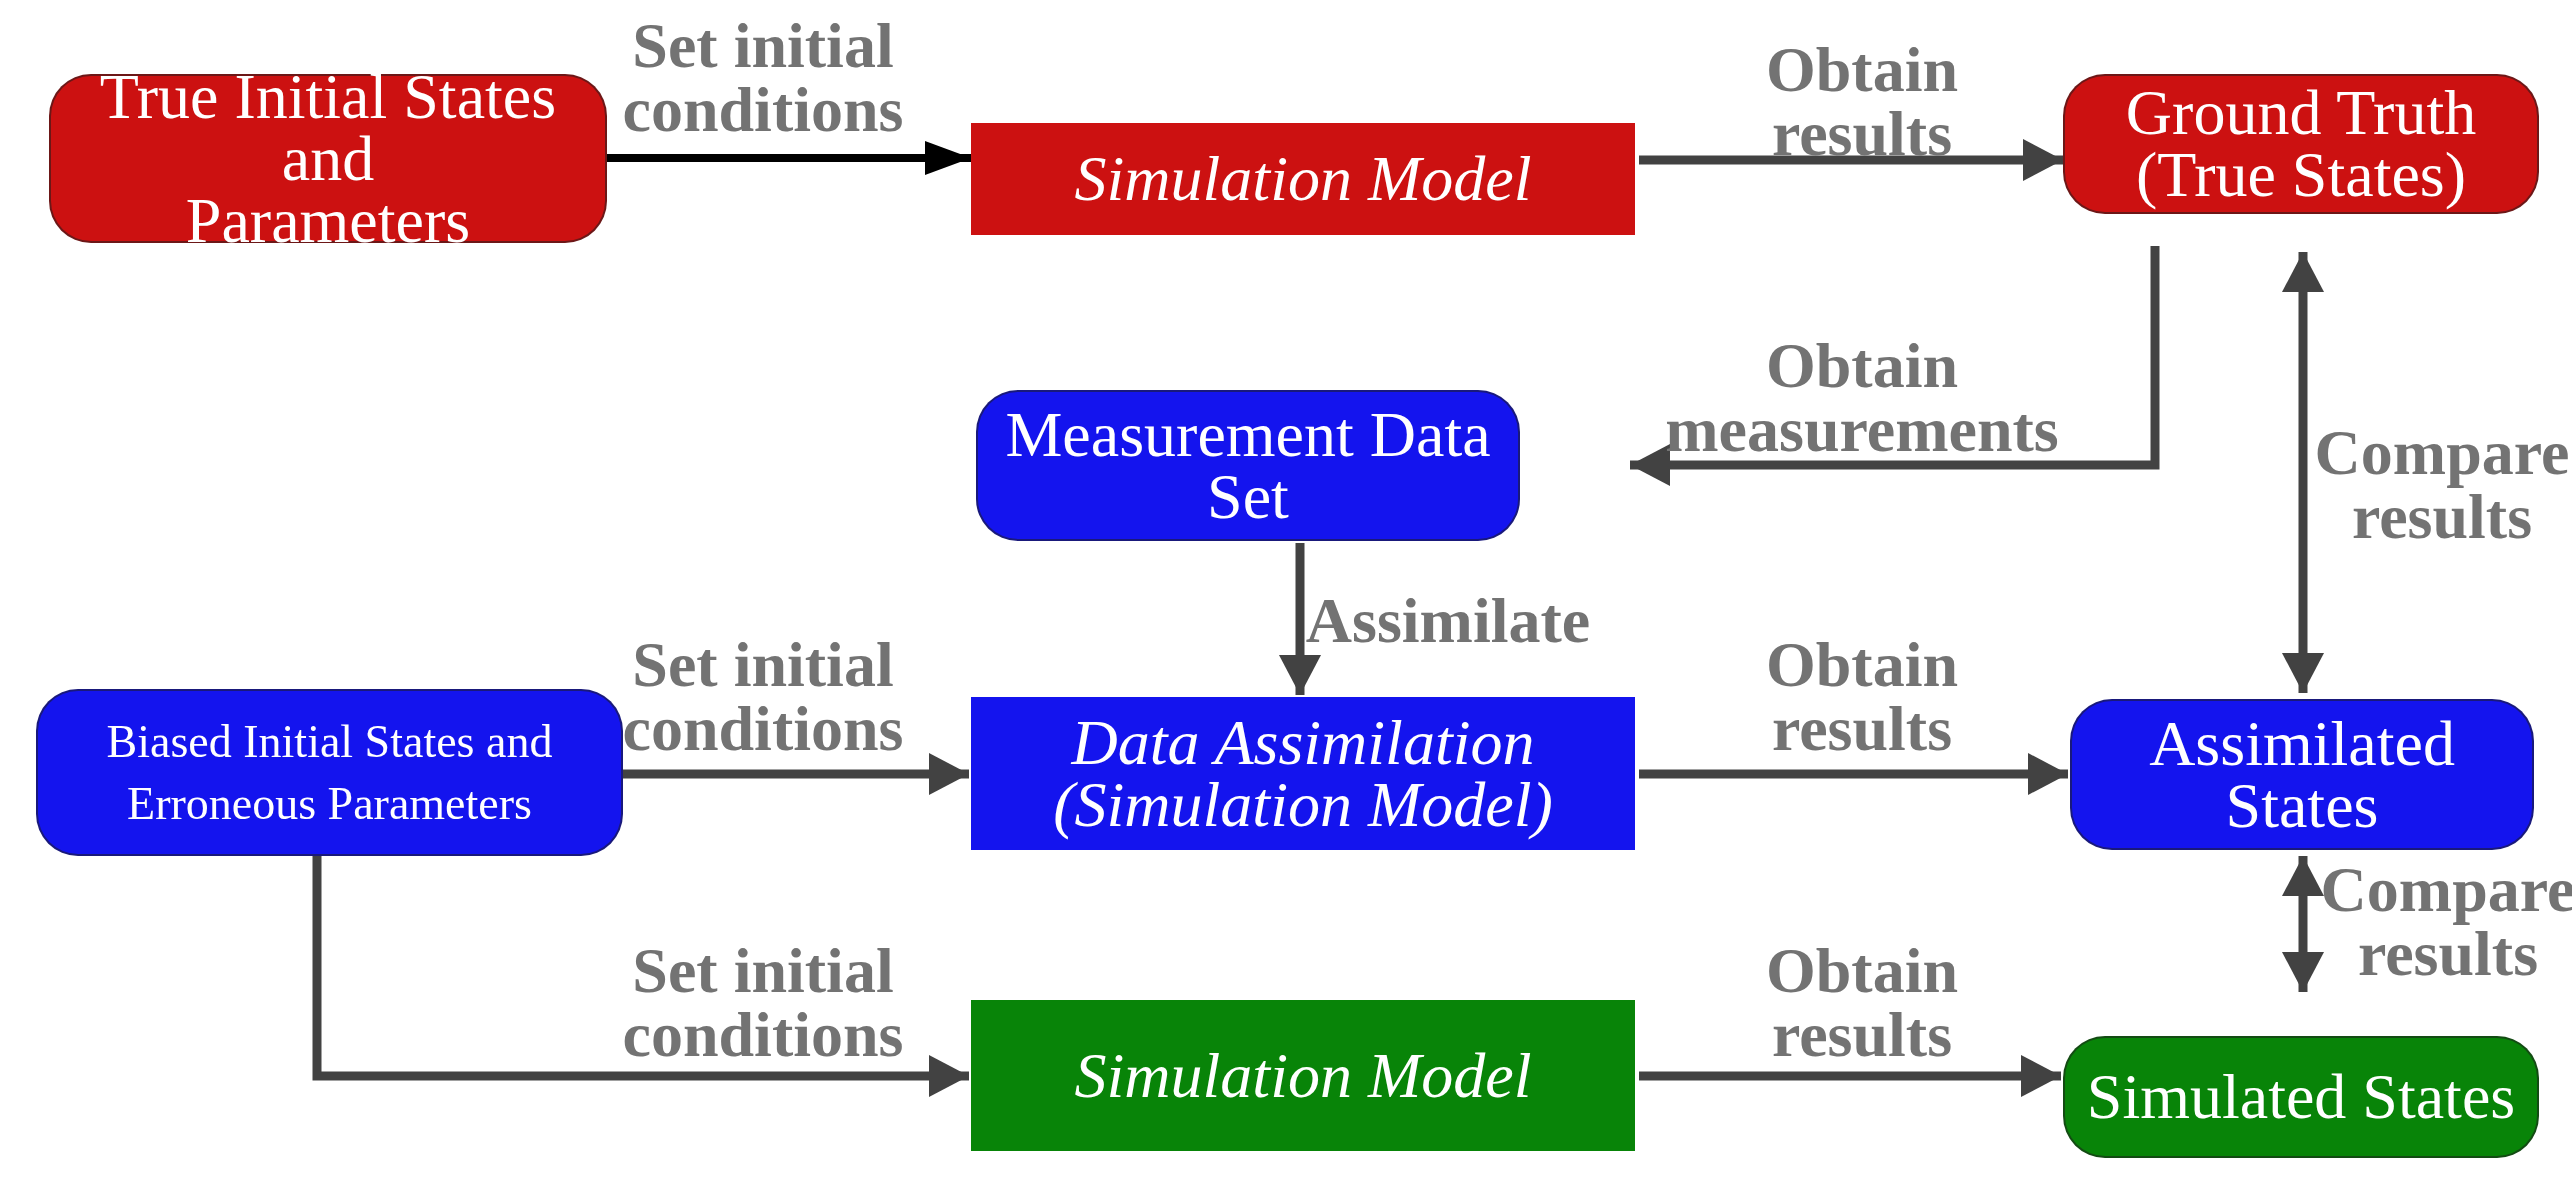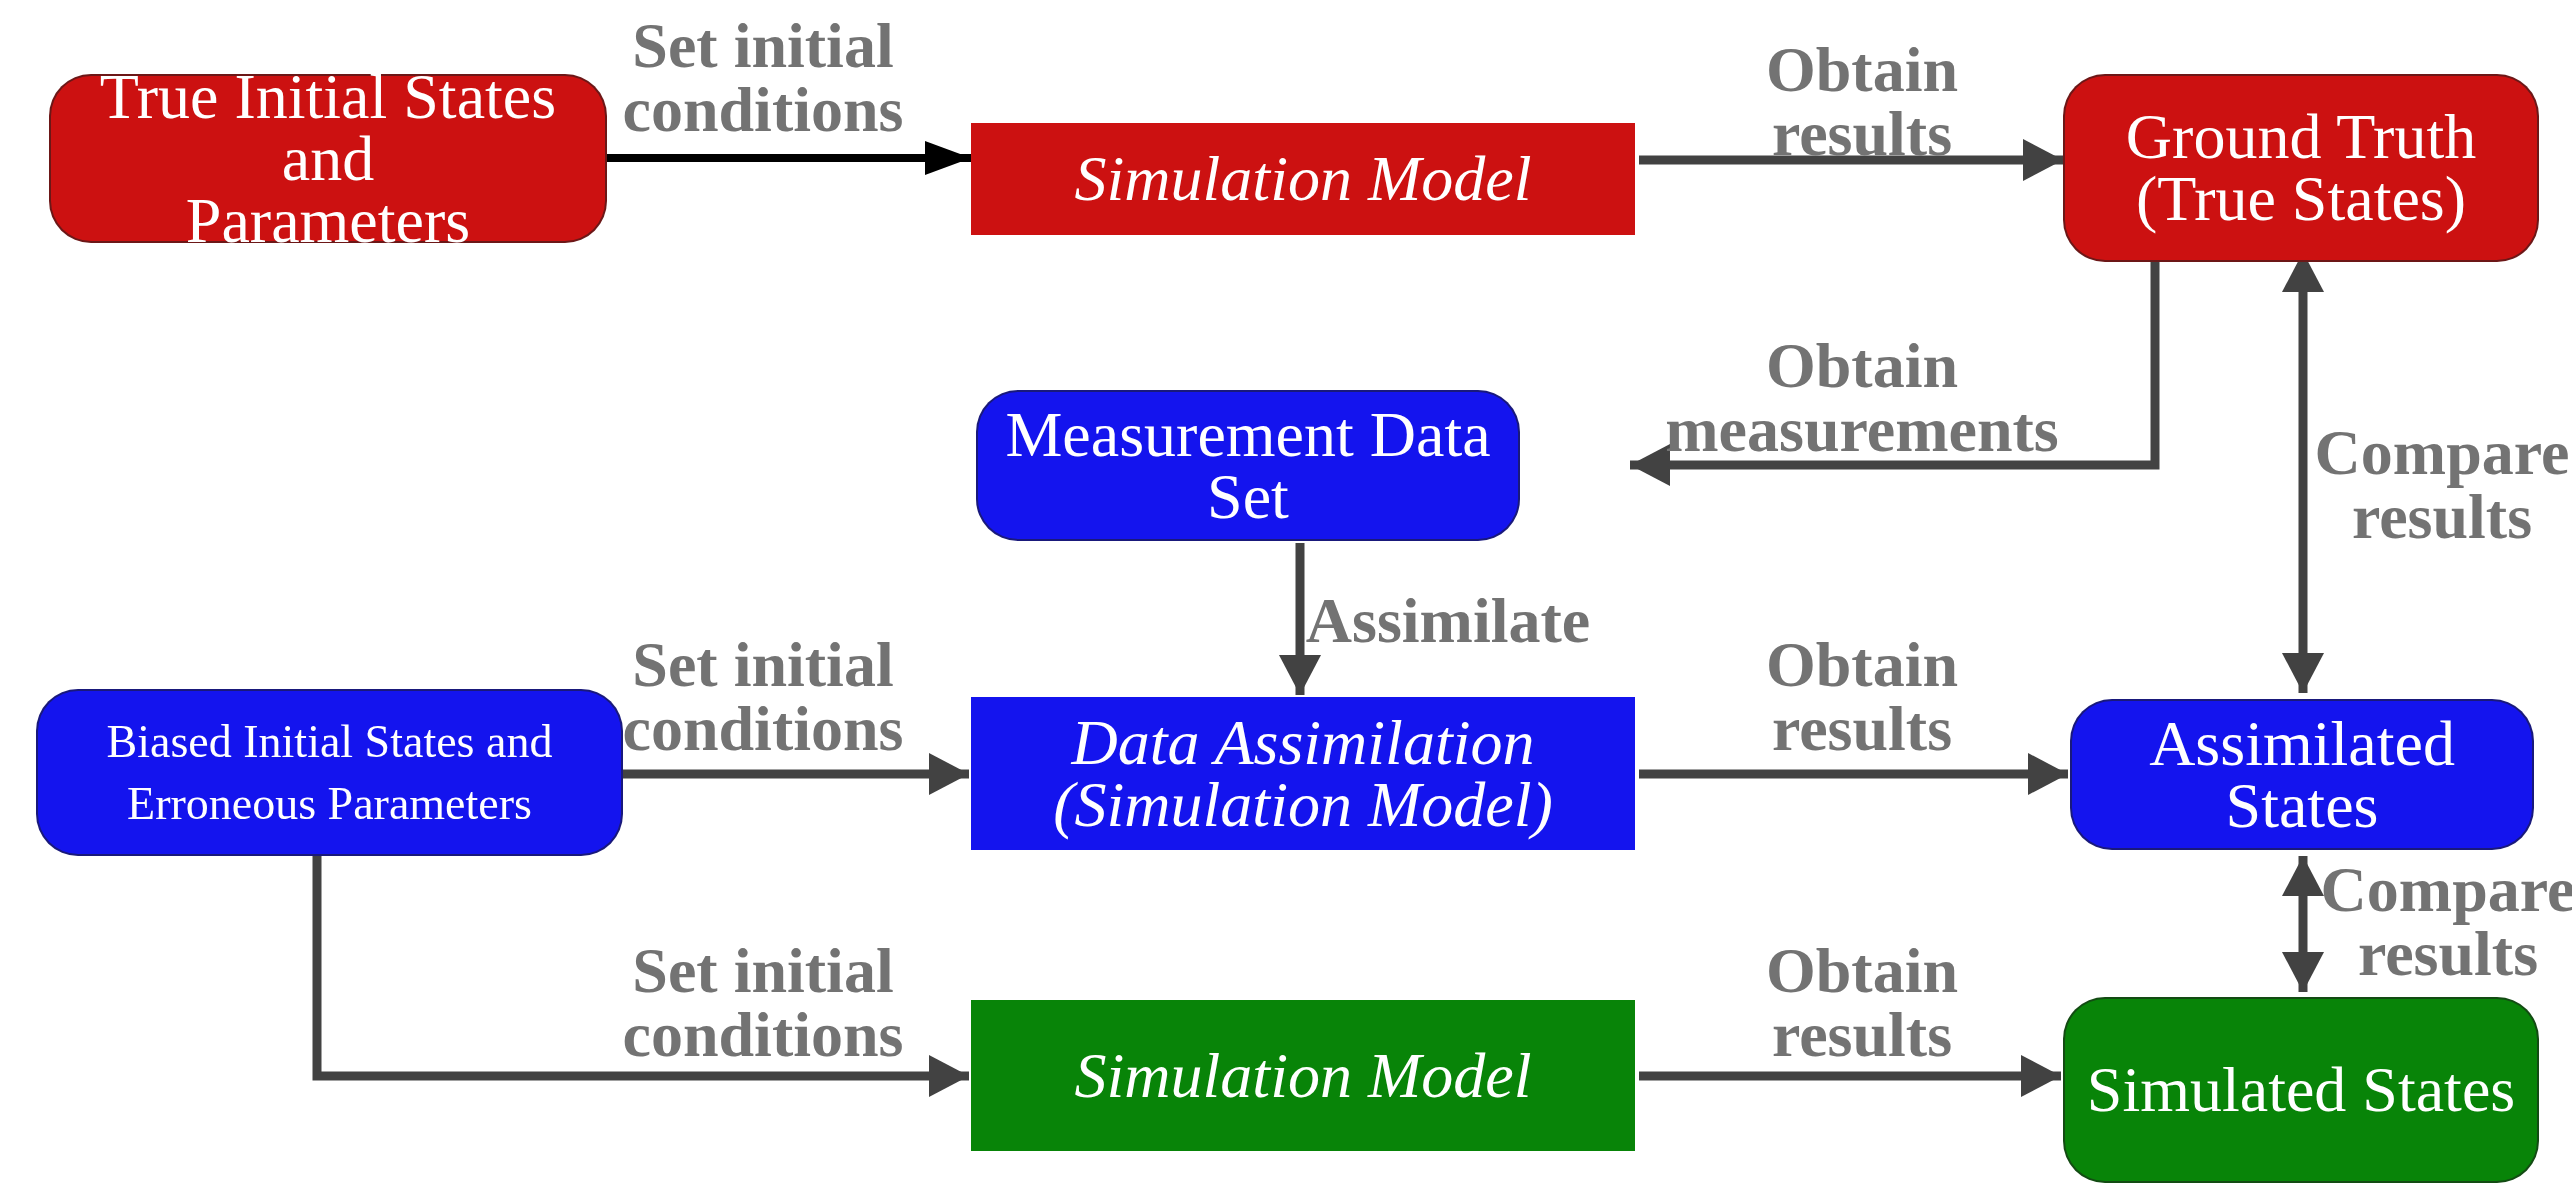--- a/index.html
+++ b/index.html
@@ -90,36 +90,36 @@
     <path d="M 317 856 V 1076 H 969" stroke="#424242" stroke-width="9" fill="none" marker-end="url(#ah-gray)"></path>
 
     <path d="M 1639 1076 H 2061" stroke="#424242" stroke-width="9" fill="none" marker-end="url(#ah-gray)"></path>
   </svg>
 
   <div class="node rounded red" style="left:49px; top:74px; width:558px; height:169px;">True Initial States and
 Parameters</div>
 
   <div class="node rect red" style="left:971px; top:123px; width:664px; height:112px;">Simulation Model</div>
 
-  <div class="node rounded red" style="left:2063px; top:74px; width:476px; height:188px;">Ground Truth
+  <div class="node rounded red" style="left:2063px; top:74px; width:476px; height:140px;">Ground Truth
 (True States)</div>
 
   <div class="node rounded blue" style="left:976px; top:390px; width:544px; height:151px;">Measurement Data Set</div>
 
   <div class="node rounded blue" style="left:36px; top:689px; width:587px; height:167px; font-size:46px;">Biased Initial States and
 Erroneous Parameters</div>
 
   <div class="node rect blue" style="left:971px; top:697px; width:664px; height:153px;">Data Assimilation
 (Simulation Model)</div>
 
   <div class="node rounded blue" style="left:2070px; top:699px; width:464px; height:151px;">Assimilated States</div>
 
   <div class="node rect green" style="left:971px; top:1000px; width:664px; height:151px;">Simulation Model</div>
 
-  <div class="node rounded green" style="left:2063px; top:997px; width:476px; height:186px;">Simulated States</div>
+  <div class="node rounded green" style="left:2063px; top:1036px; width:476px; height:122px;">Simulated States</div>
 
   <div class="elabel" style="left:763px; top:78px;">Set initial
 conditions</div>
 
   <div class="elabel" style="left:1862px; top:102px;">Obtain
 results</div>
 
   <div class="elabel" style="left:1862px; top:398px;">Obtain
 measurements</div>
 

